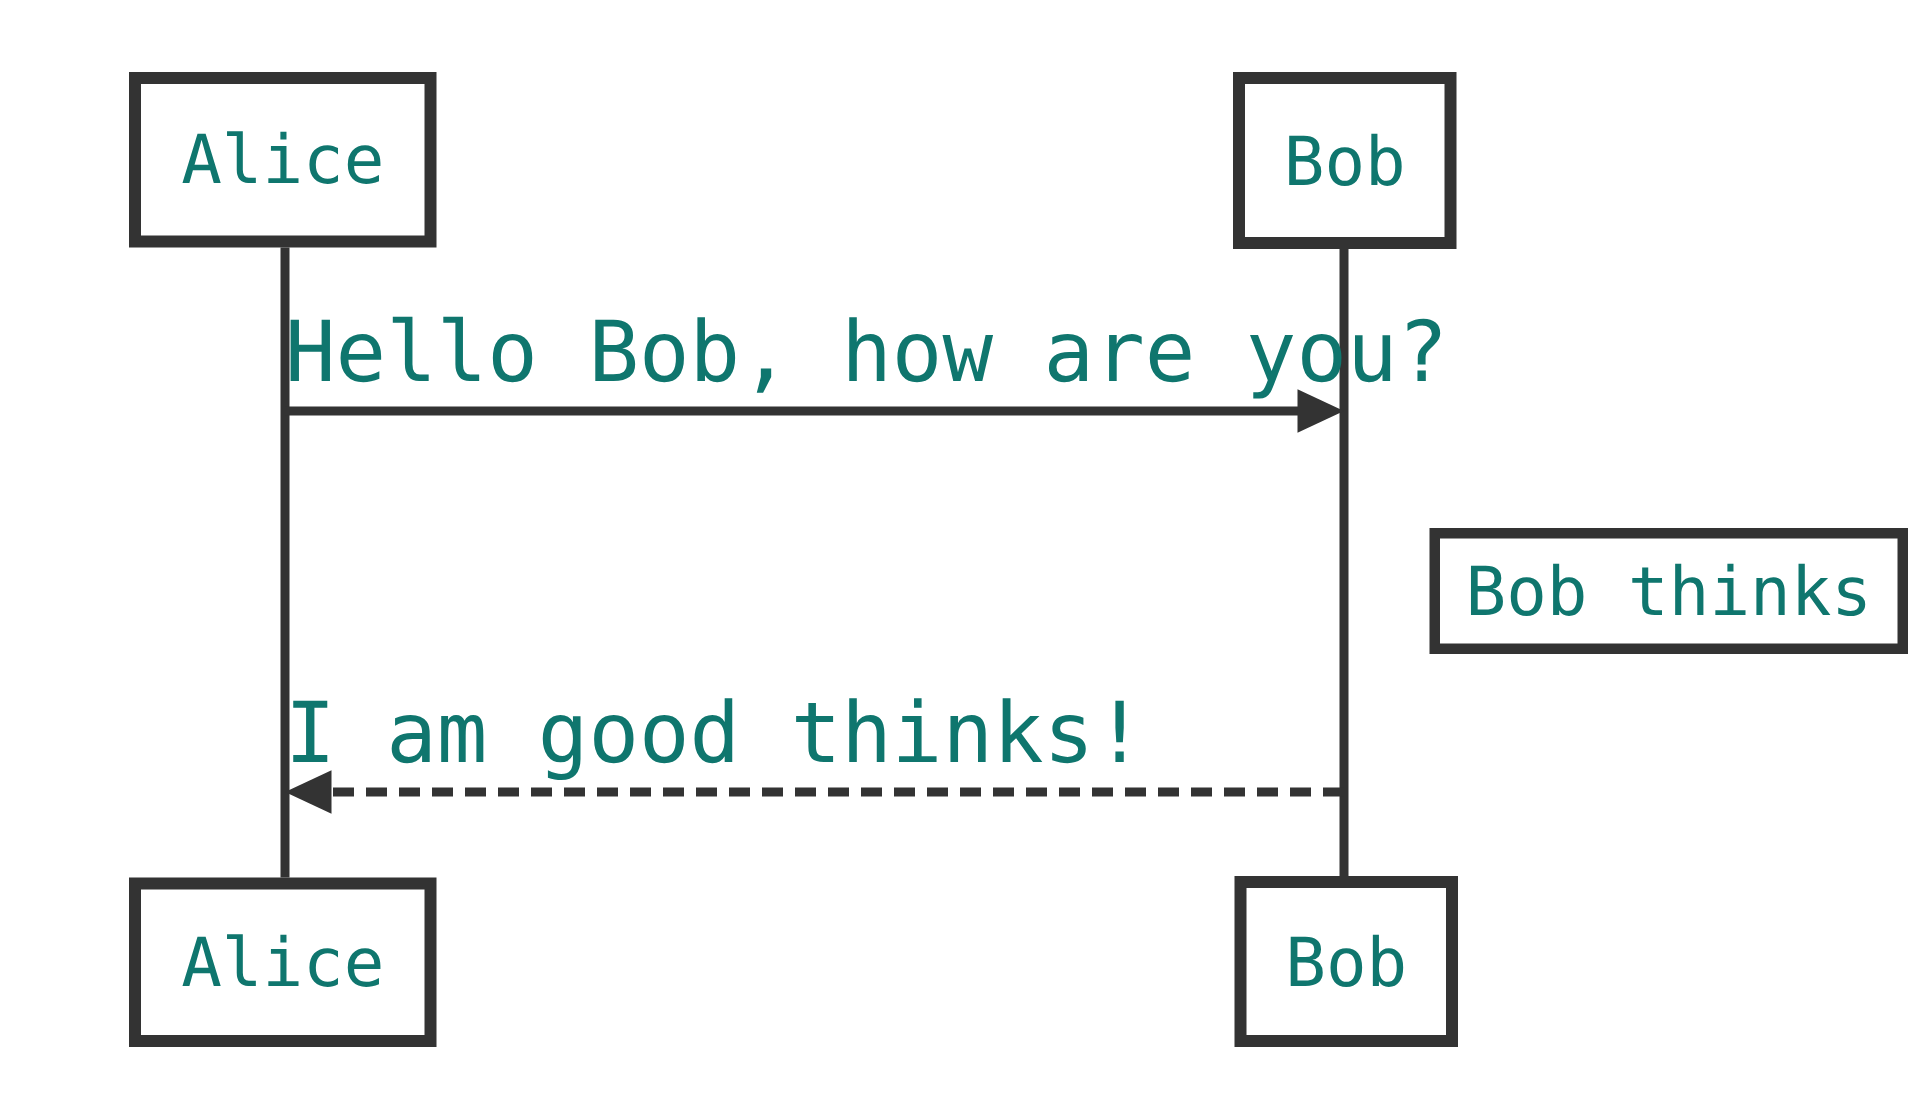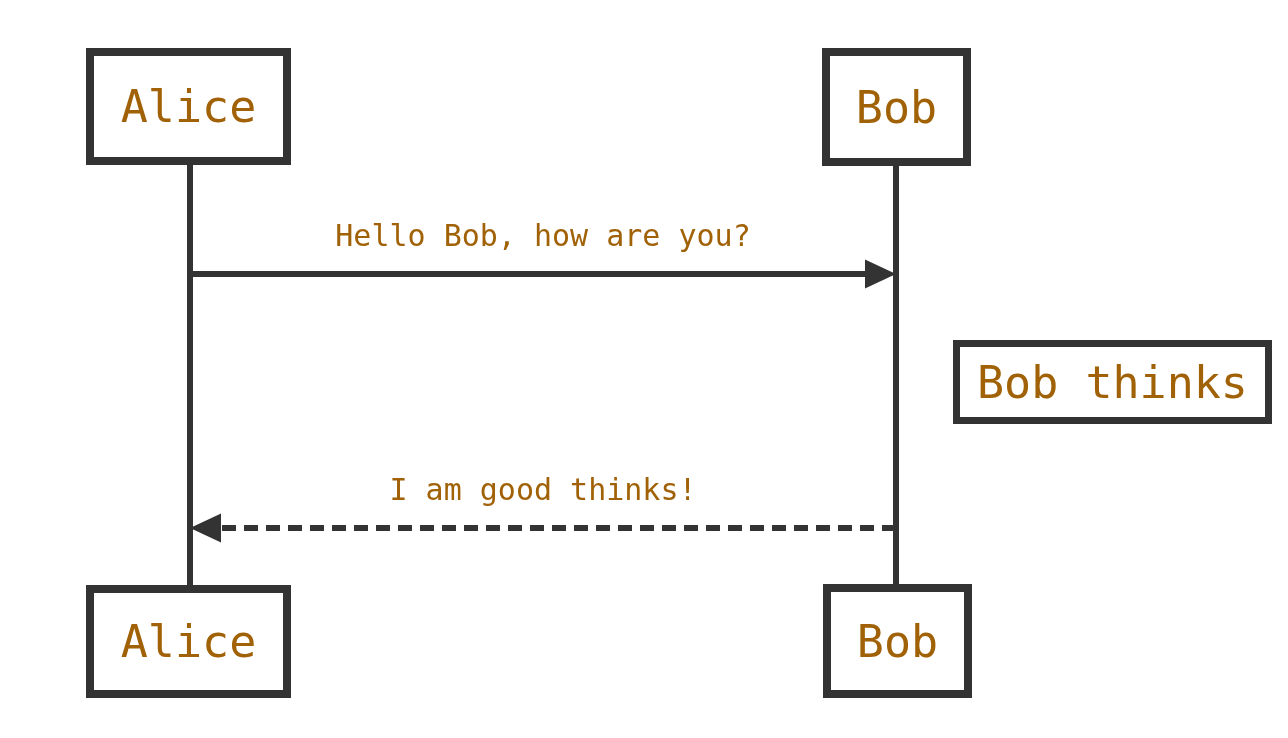--- a/index.html
+++ b/index.html
@@ -7,21 +7,21 @@
     padding: 0;
     background: #ffffff;
   }
   .canvas {
     position: relative;
     width: 1288px;
     height: 738px;
     background: #ffffff;
     overflow: hidden;
     font-family: "DejaVu Sans Mono", "Liberation Mono", monospace;
-    color: #a16207;
+    color: #0f766e;
   }
   .lines-layer {
     position: absolute;
     left: 0;
     top: 0;
     width: 1288px;
     height: 738px;
   }
   .actor-box {
     position: absolute;
@@ -35,39 +35,39 @@
     line-height: 1;
     white-space: nowrap;
   }
   .actor-top-alice    { left: 86px;  top: 48px;  width: 205px; height: 117px; }
   .actor-top-bob      { left: 822px; top: 48px;  width: 149px; height: 118px; }
   .actor-bottom-alice { left: 86px;  top: 585px; width: 205px; height: 113px; }
   .actor-bottom-bob   { left: 823px; top: 584px; width: 149px; height: 114px; }
   .note-box {
     position: absolute;
     left: 953px;
-    top: 340px;
+    top: 352px;
     width: 319px;
     height: 84px;
     box-sizing: border-box;
     border: 7px solid #333333;
     background: #ffffff;
     display: flex;
     align-items: center;
     justify-content: center;
     font-size: 45px;
     line-height: 1;
     white-space: nowrap;
   }
   .msg-label {
     position: absolute;
     left: 190px;
     width: 706px;
-    text-align: center;
-    font-size: 30px;
+    text-align: left;
+    font-size: 56px;
     line-height: 48px;
     white-space: nowrap;
   }
   .msg-label-1 { top: 212px; }
   .msg-label-2 { top: 466px; }
 </style>
 </head>
 <body>
 
 <div class="canvas">

